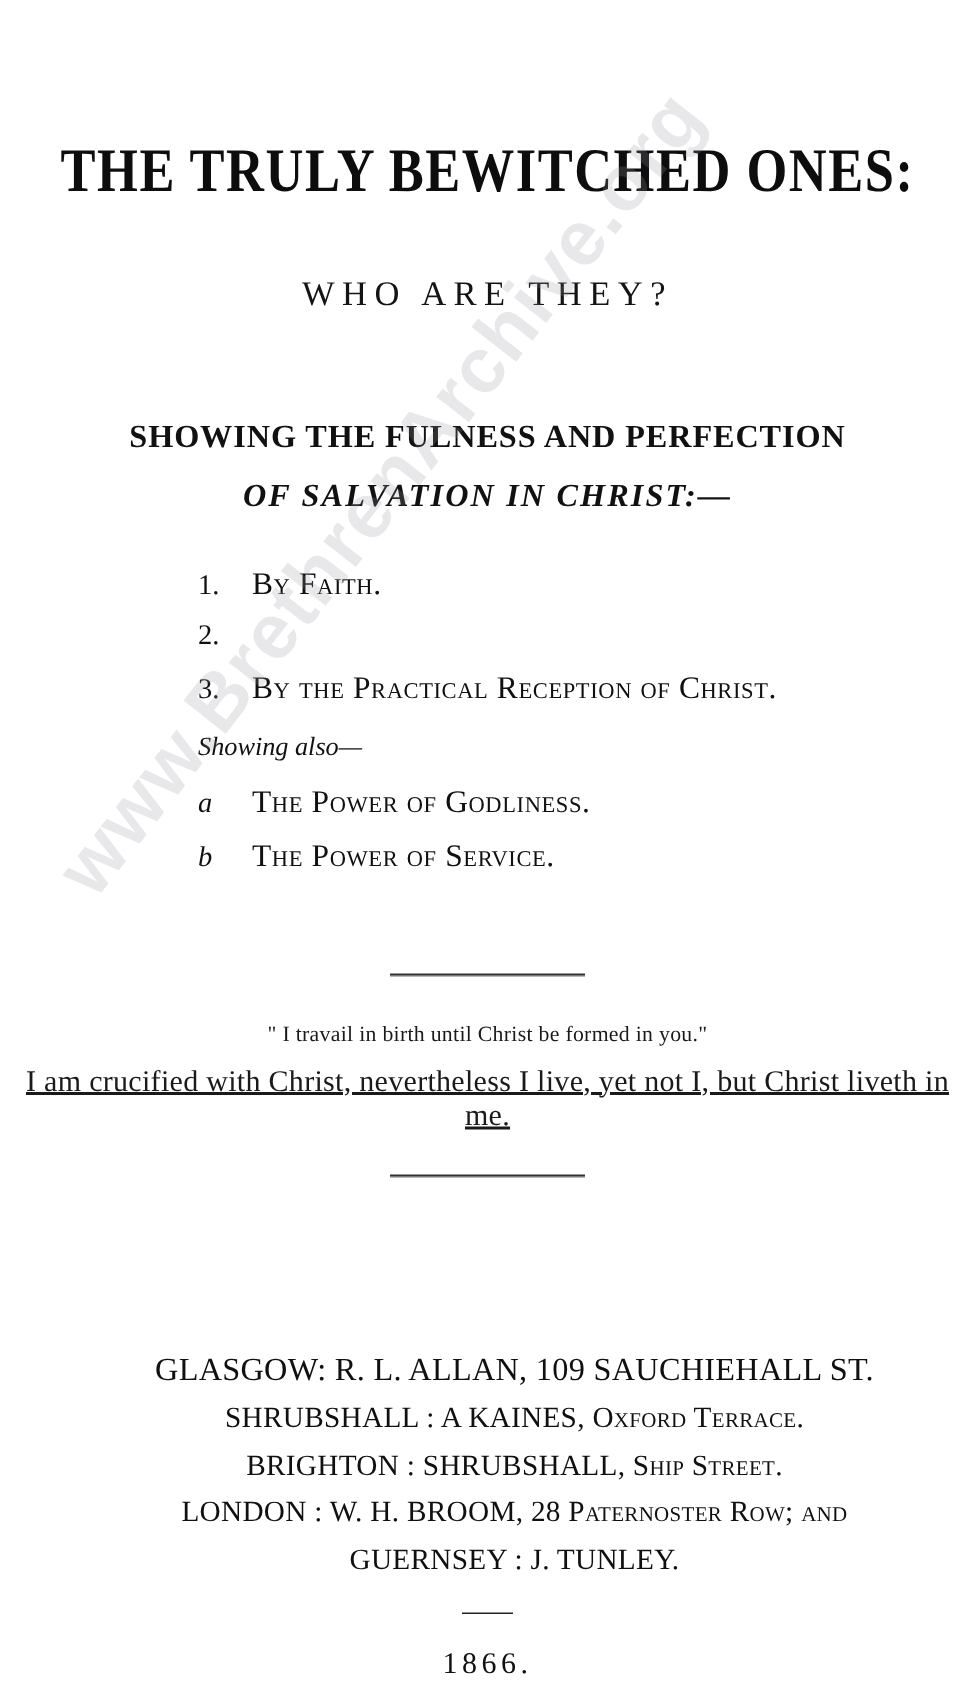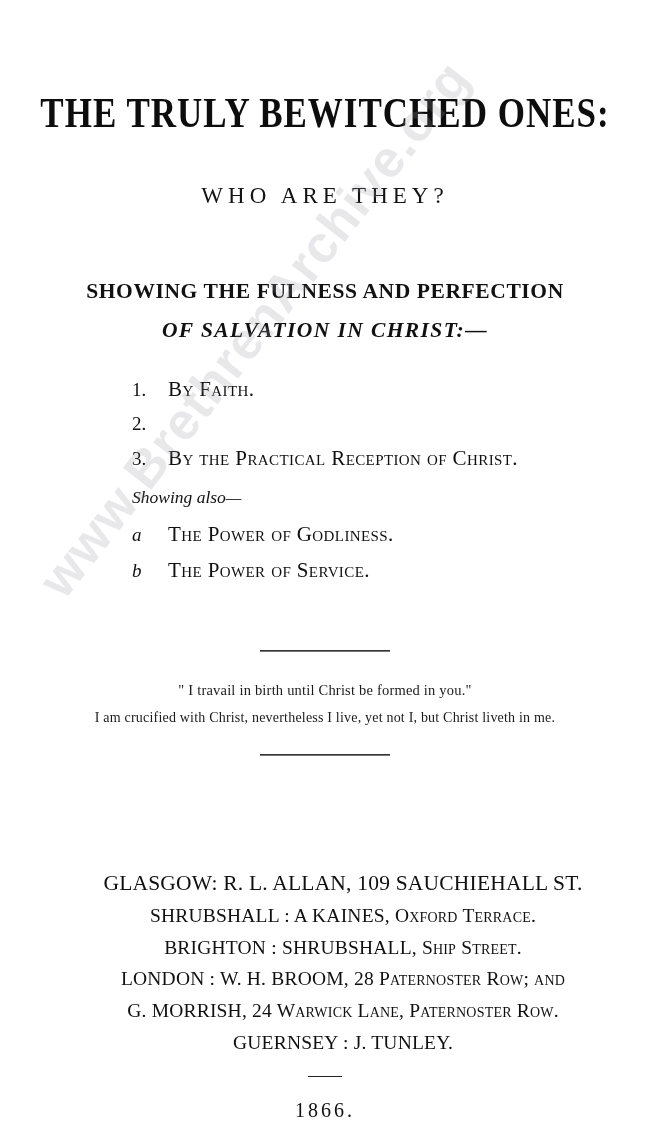--- a/index.html
+++ b/index.html
@@ -143,24 +143,25 @@
   }
   .quote1 {
     font-family: "Liberation Serif", serif;
     font-size: 14.5px;
     margin-top: 26px;
     color: #1a1a1a;
     letter-spacing: 0.2px;
   }
   .quote2 {
     font-family: "Liberation Serif", serif;
-    font-size: 14px;
+    font-size: 20px;
     margin-top: 11px;
     color: #1a1a1a;
     letter-spacing: 0.2px;
+    text-decoration: underline;
   }
   .rule2-wrap {
     margin-top: 16px;
     text-align: center;
   }
   .imprint {
     margin-top: 108px;
     text-align: center;
     line-height: 1.42;
   }
@@ -251,21 +252,20 @@
 
     <div class="rule2-wrap">
       <span class="rule"></span>
     </div>
 
     <div class="imprint">
       <div class="imprint-line imp-big">GLASGOW: R. L. ALLAN, 109 SAUCHIEHALL ST.</div>
       <div class="imprint-line imp-mid cap">SHRUBSHALL : A KAINES, Oxford Terrace.</div>
       <div class="imprint-line imp-mid cap">BRIGHTON : SHRUBSHALL, Ship Street.</div>
       <div class="imprint-line imp-mid cap">LONDON : W. H. BROOM, 28 Paternoster Row; and</div>
-      <div class="imprint-line imp-mid cap">G. MORRISH, 24 Warwick Lane, Paternoster Row.</div>
       <div class="imprint-line imp-mid cap">GUERNSEY : J. TUNLEY.</div>
 
       <span class="short-rule"></span>
       <div class="year">1866.</div>
     </div>
 
   </div>
 </div>
 
 </body></html>

